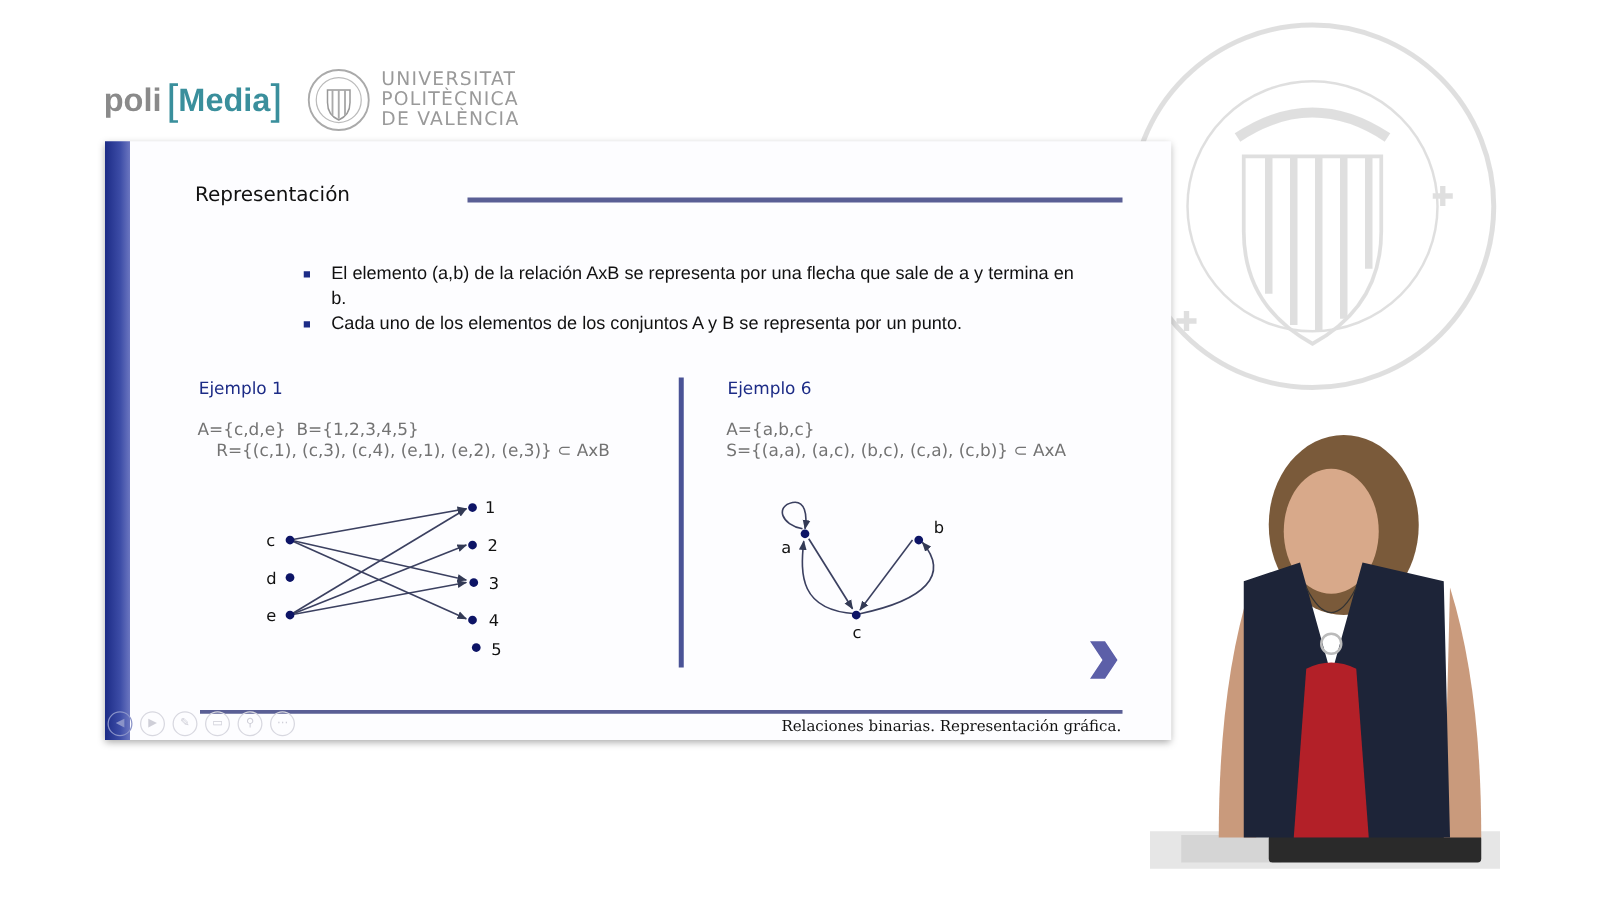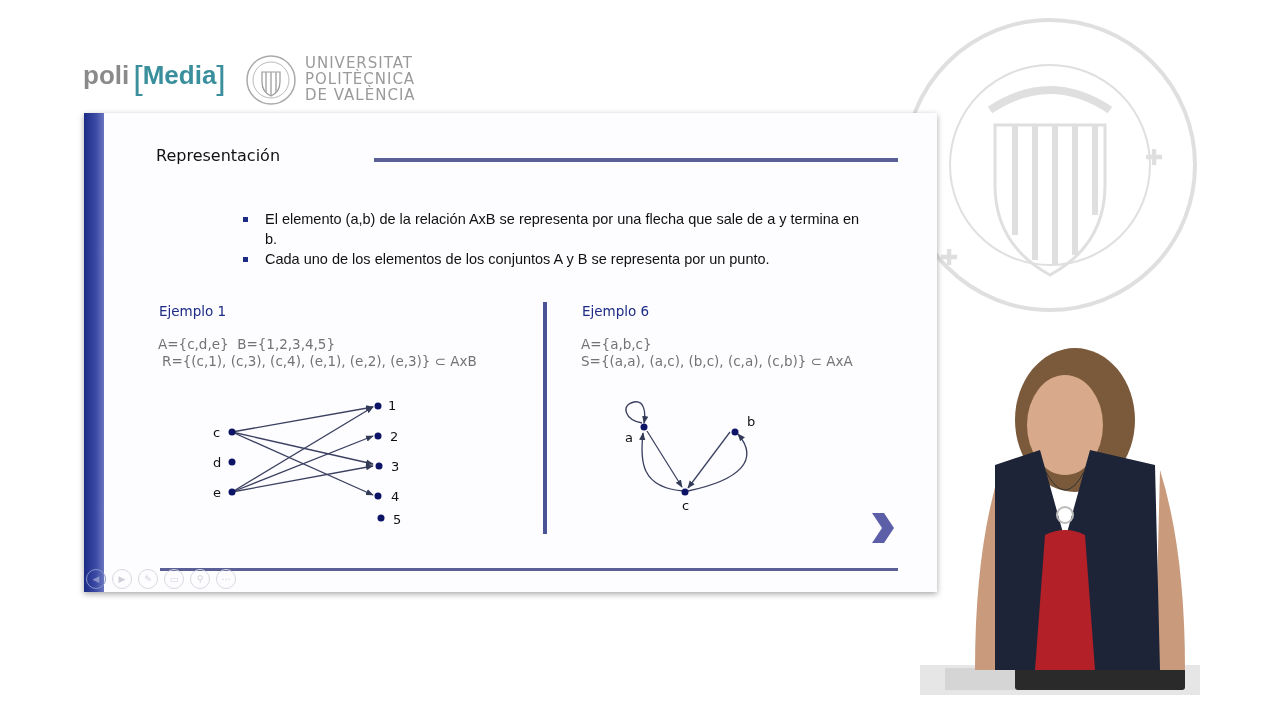--- a/index.html
+++ b/index.html
@@ -4,21 +4,21 @@
   <style>
     html, body { margin: 0; padding: 0; }
     body {
       width: 1280px; height: 720px; position: relative; overflow: hidden;
       background: #ffffff;
       font-family: "DejaVu Sans", sans-serif;
     }
     
     .polimedia {
       position: absolute; left: 83px; top: 60px; height: 40px;
-      display: flex; align-items: flex-start;
+      display: flex; align-items: center;
       font-family: "Liberation Sans", sans-serif; font-weight: bold;
     }
     .polimedia .poli { color: #8a8a8a; font-size: 26px; margin-right: 4px; }
     .polimedia .bracket { color: #3a8f9c; font-size: 34px; font-weight: normal; line-height: 1; }
     .polimedia .media { color: #3a8f9c; font-size: 26px; }
     .upv-seal-small {
       position: absolute; left: 245px; top: 54px; width: 52px; height: 52px;
     }
     .upv-text {
       position: absolute; left: 305px; top: 55px;
@@ -125,21 +125,21 @@
 
   <div class="intro">
     <ul class="bullets">
       <li style="width:600px"><span class="sq"></span><span>El elemento (a,b) de la relación AxB se representa por una flecha que sale de a y termina en b.</span></li>
       <li><span class="sq"></span><span>Cada uno de los elementos de los conjuntos A y B se representa por un punto.</span></li>
     </ul>
   </div>
 
   <div class="ex-title" style="left:75px; top:190px;">Ejemplo 1</div>
   <div class="ex-def" style="left:74px; top:223px;">A={c,d,e}  B={1,2,3,4,5}</div>
-  <div class="ex-def" style="left:78px; top:240px;">R={(c,1), (c,3), (c,4), (e,1), (e,2), (e,3)} ⊂ AxB</div>
+  <div class="ex-def" style="left:89px; top:240px;">R={(c,1), (c,3), (c,4), (e,1), (e,2), (e,3)} ⊂ AxB</div>
 
   <svg class="graph" style="left:116px; top:277px;" width="220" height="150">
     <defs>
       <marker id="ah" viewBox="0 0 10 10" refX="9" refY="5" markerWidth="6" markerHeight="6" orient="auto">
         <path d="M0 1 L10 5 L0 9z" fill="#333a55"></path>
       </marker>
     </defs>
     <g stroke="#3b4060" stroke-width="1.3" fill="none" marker-end="url(#ah)">
       <line x1="32" y1="42" x2="173" y2="17"></line>
       <line x1="32" y1="42" x2="173" y2="74"></line>
@@ -199,20 +199,21 @@
       <text x="147" y="36">b</text>
       <text x="82" y="120">c</text>
     </g>
   </svg>
 
   <svg class="next-arrow" viewBox="0 0 26 34">
     <path d="M2 2 L14 2 L24 17 L14 32 L2 32 L12 17z" fill="#5c5fa8"></path>
   </svg>
 
   <div class="bottom-rule"></div>
+  <div class="footer-text">Relaciones binarias. Representación gráfica.</div>
 
   <div class="controls">
     <div class="ctrl first">◀</div>
     <div class="ctrl">▶</div>
     <div class="ctrl">✎</div>
     <div class="ctrl">▭</div>
     <div class="ctrl">⚲</div>
     <div class="ctrl">⋯</div>
   </div>
 </div>

